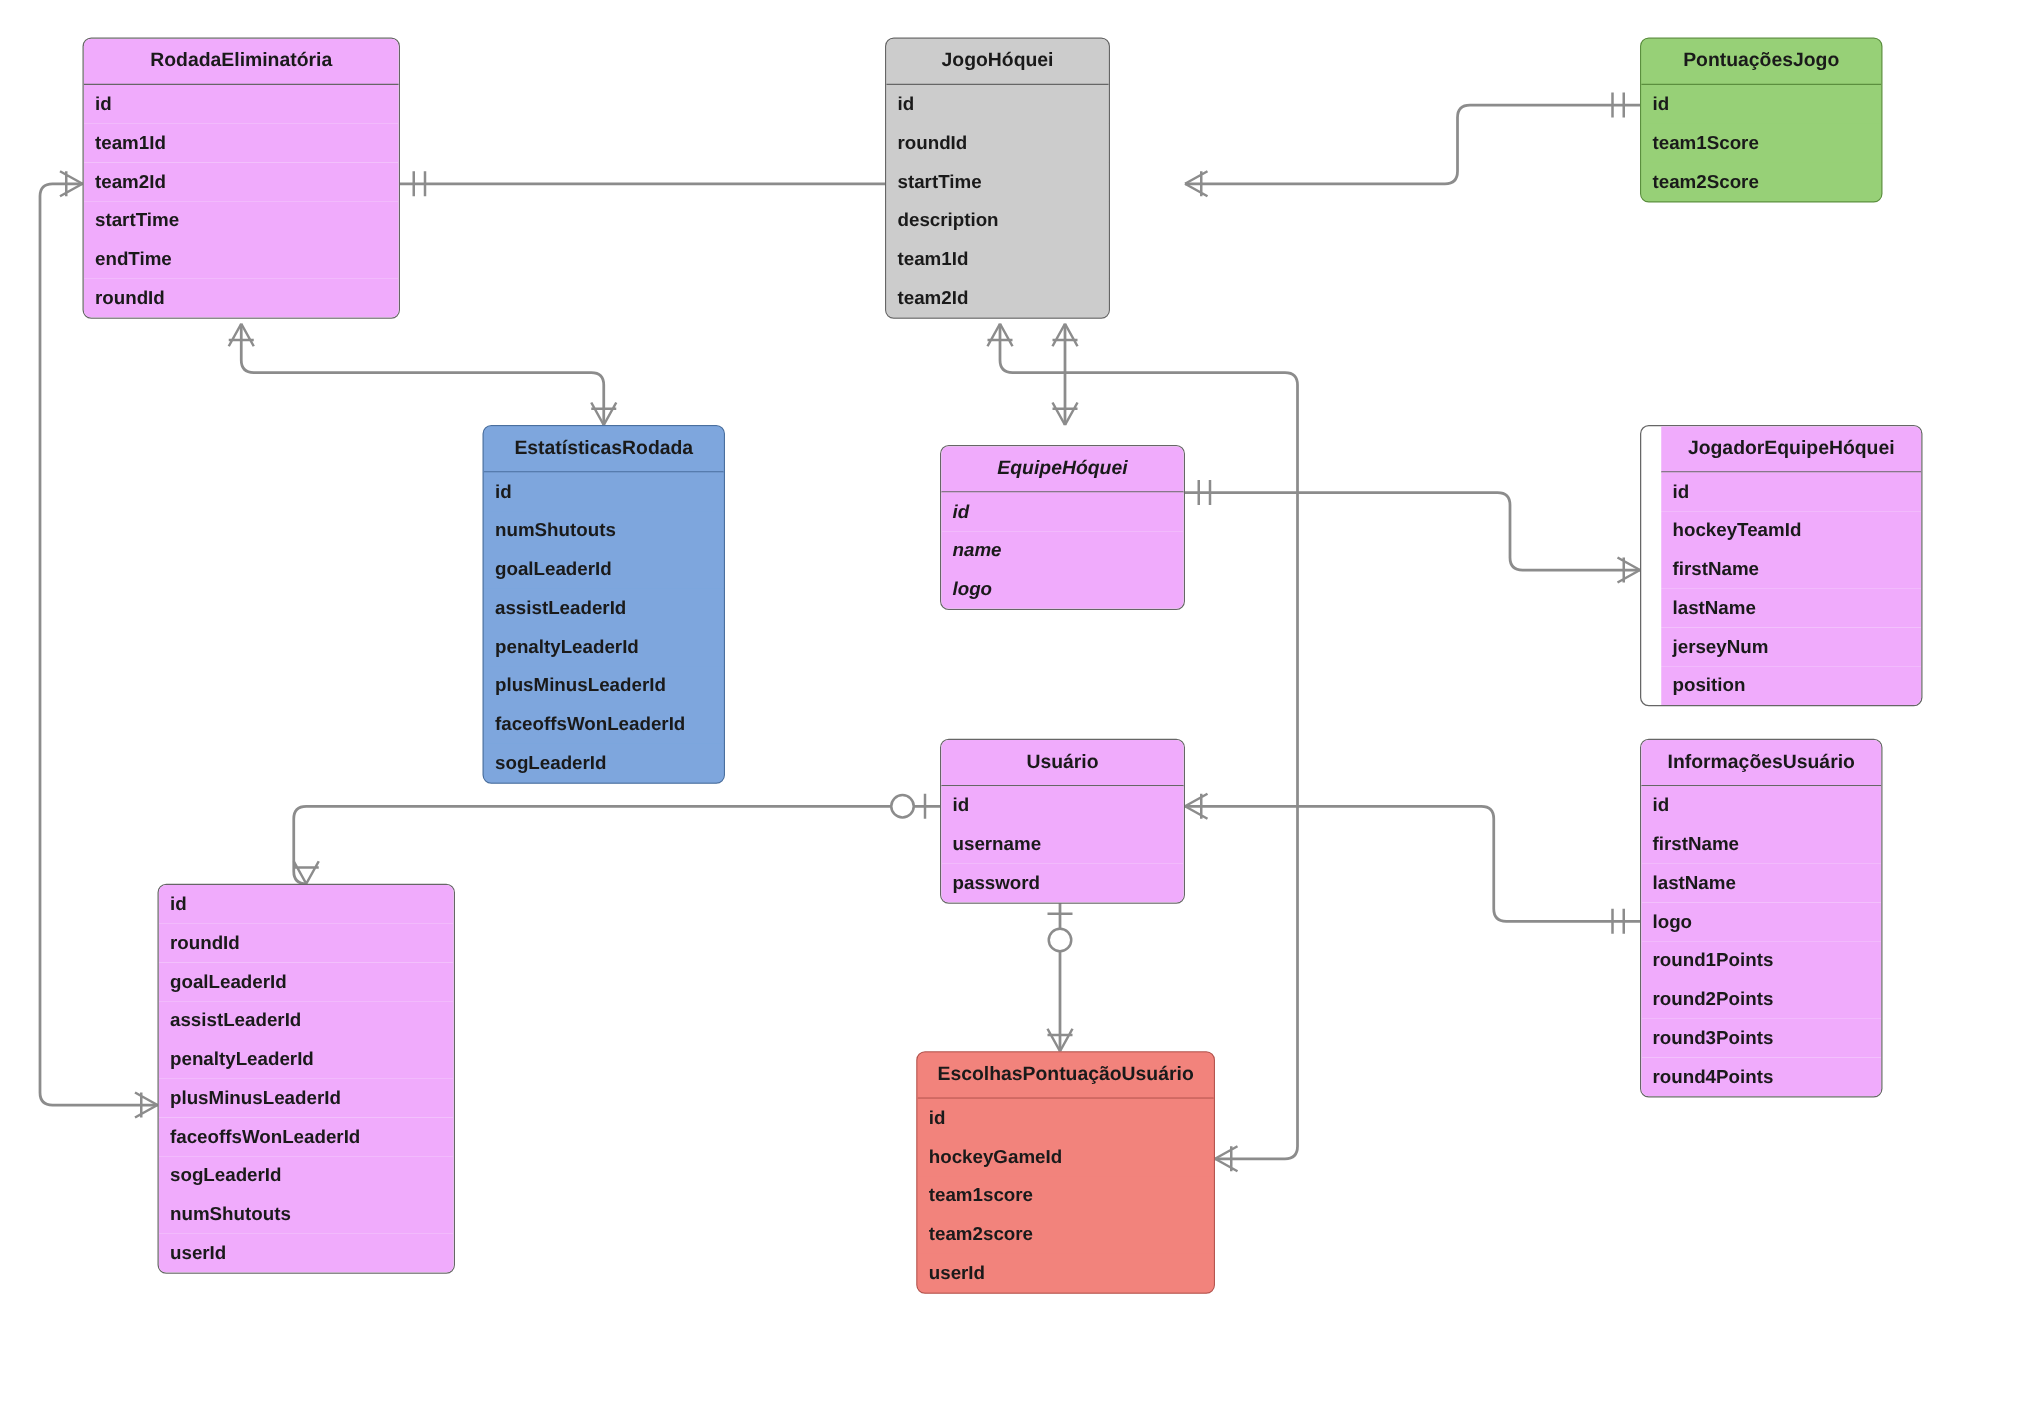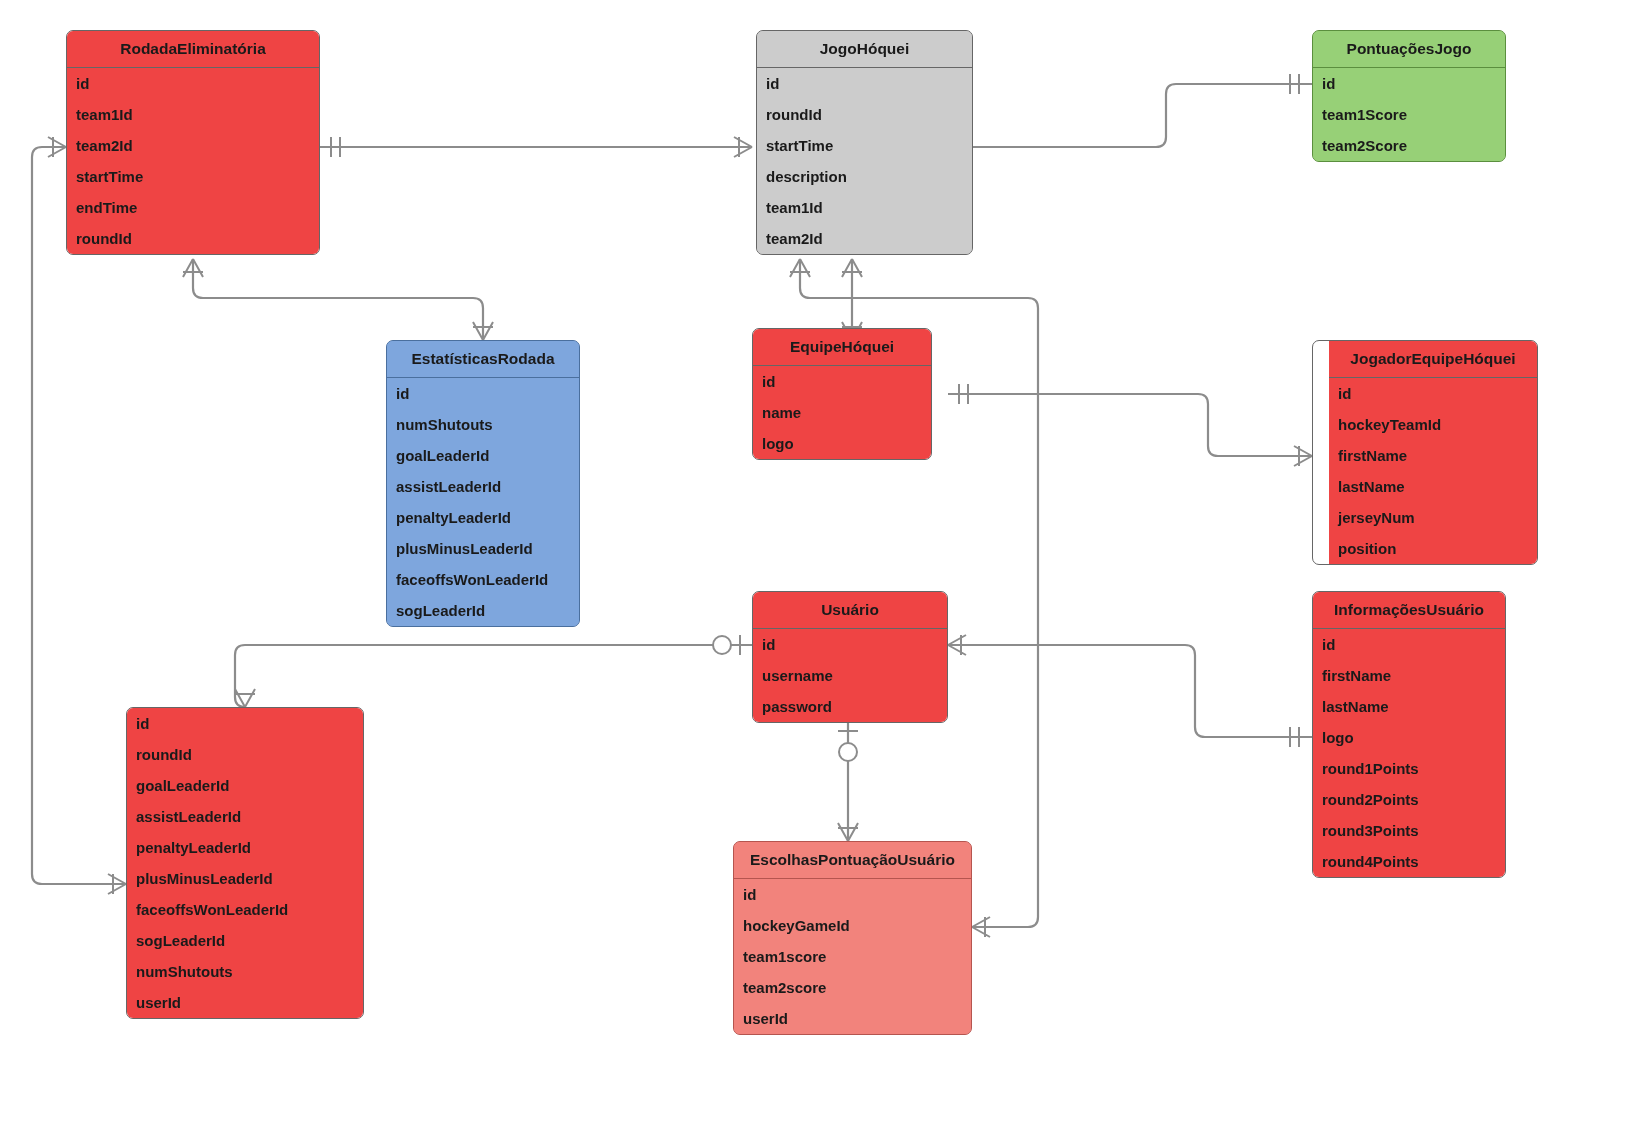--- a/index.html
+++ b/index.html
@@ -7,21 +7,21 @@
        font-family:"Liberation Sans",sans-serif;color:#1a1a1a;}
   #canvas{position:absolute;inset:0;width:1626px;height:1125px;}
   svg#links{position:absolute;left:0;top:0;width:1626px;height:1125px;pointer-events:none;}
   .entity{position:absolute;box-sizing:border-box;border:1.6px solid #666666;
           border-radius:7px;background:#ffffff;overflow:hidden;}
   .ehead{box-sizing:border-box;height:37px;line-height:35px;text-align:center;
          font-weight:bold;font-size:15.5px;border-bottom:1.6px solid #666666;}
   .erows{padding:0;}
   .erow{box-sizing:border-box;height:31px;line-height:31px;padding-left:9px;
         font-weight:bold;font-size:15px;white-space:nowrap;}
-  .e-white .ehead,.e-white .erow{background:#ef4444;}
+  .e-white .ehead,.e-white .erow{background:#f0abfc;}
   .e-gray{background:#cccccc;border-color:#666666;}
   .e-gray .ehead,.e-gray .erow{background:#cccccc;}
   .e-green{background:#97d077;border-color:#5b8f3e;}
   .e-green .ehead,.e-green .erow{background:#97d077;}
   .e-green .ehead{border-bottom-color:#5b8f3e;}
   .e-blue{background:#7ea6dd;border-color:#4a6f9e;}
   .e-blue .ehead,.e-blue .erow{background:#7ea6dd;}
   .e-blue .ehead{border-bottom-color:#4a6f9e;text-align:center;}
   .e-red{background:#f2837c;border-color:#b5554f;}
   .e-red .ehead,.e-red .erow{background:#f2837c;}
@@ -86,21 +86,21 @@
     <div class="erows">
       <div class="erow">id</div>
       <div class="erow">team1Id</div>
       <div class="erow">team2Id</div>
       <div class="erow">startTime</div>
       <div class="erow">endTime</div>
       <div class="erow">roundId</div>
     </div>
   </div>
 
-  <div class="entity e-gray" style="left:756px;top:30px;width:217px;">
+  <div class="entity e-gray" style="left:708px;top:30px;width:180px;">
     <div class="ehead">JogoHóquei</div>
     <div class="erows">
       <div class="erow">id</div>
       <div class="erow">roundId</div>
       <div class="erow">startTime</div>
       <div class="erow">description</div>
       <div class="erow">team1Id</div>
       <div class="erow">team2Id</div>
     </div>
   </div>
@@ -121,21 +121,21 @@
       <div class="erow">numShutouts</div>
       <div class="erow">goalLeaderId</div>
       <div class="erow">assistLeaderId</div>
       <div class="erow">penaltyLeaderId</div>
       <div class="erow">plusMinusLeaderId</div>
       <div class="erow">faceoffsWonLeaderId</div>
       <div class="erow">sogLeaderId</div>
     </div>
   </div>
 
-  <div class="entity e-white" style="left:752px;top:328px;width:180px;">
+  <div class="entity e-white" style="left:752px;top:356px;width:196px;font-style:italic;">
     <div class="ehead">EquipeHóquei</div>
     <div class="erows">
       <div class="erow">id</div>
       <div class="erow">name</div>
       <div class="erow">logo</div>
     </div>
   </div>
 
   <div class="entity e-white" style="left:1312px;top:340px;width:226px;padding-left:16px;">
     <div class="ehead">JogadorEquipeHóquei</div>

